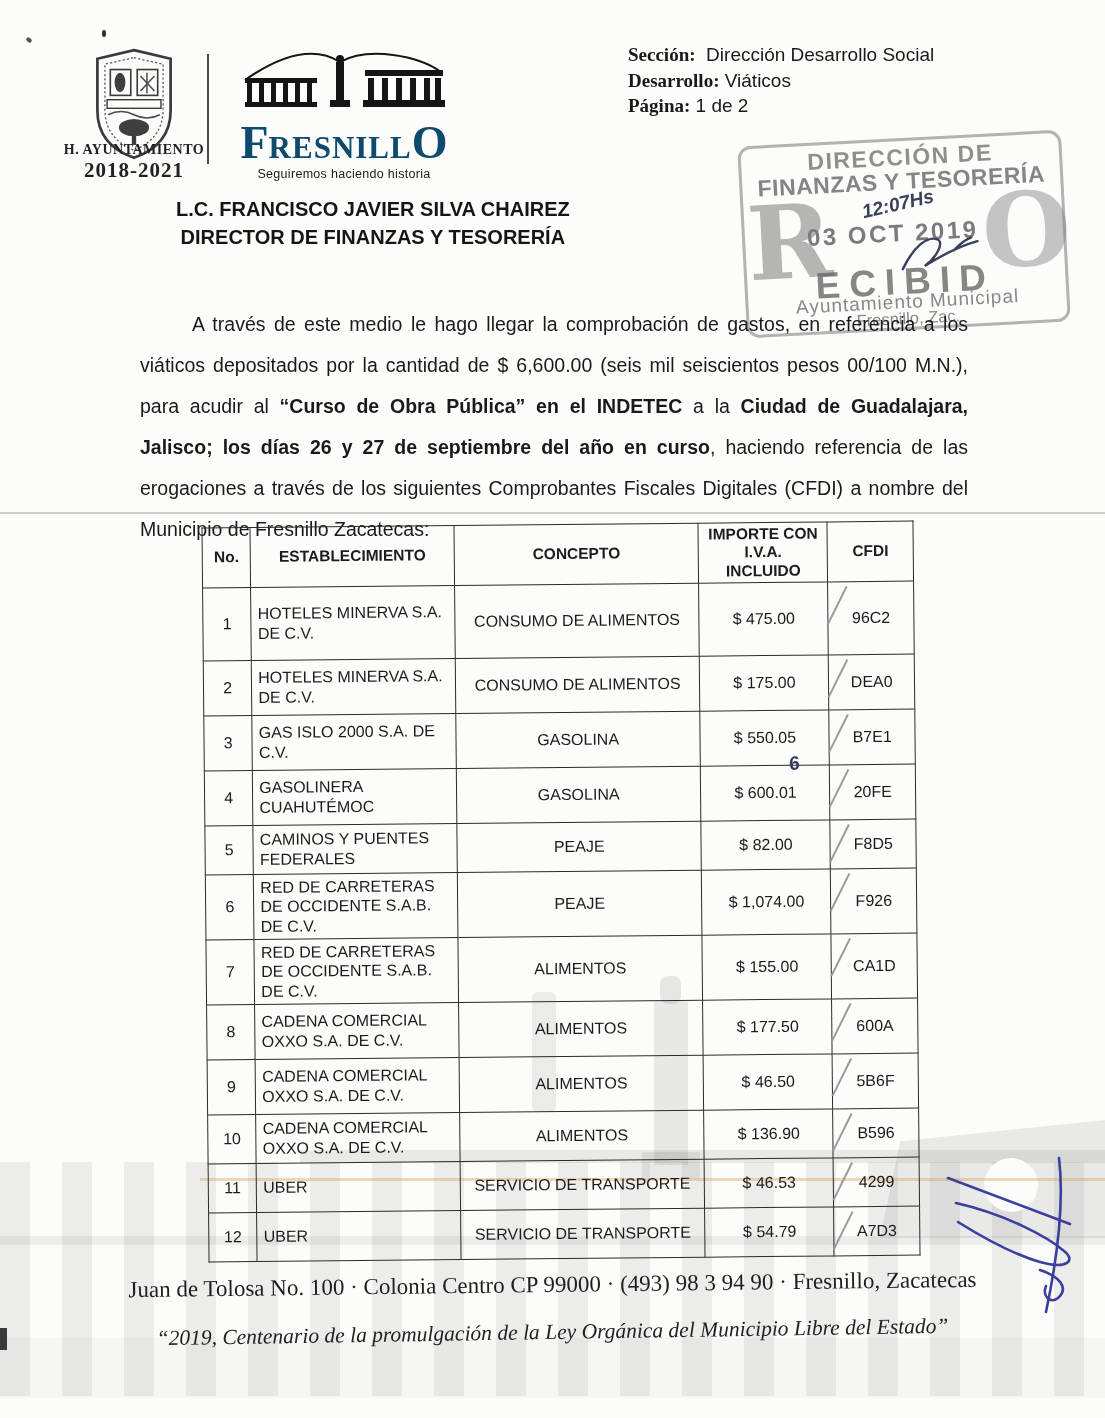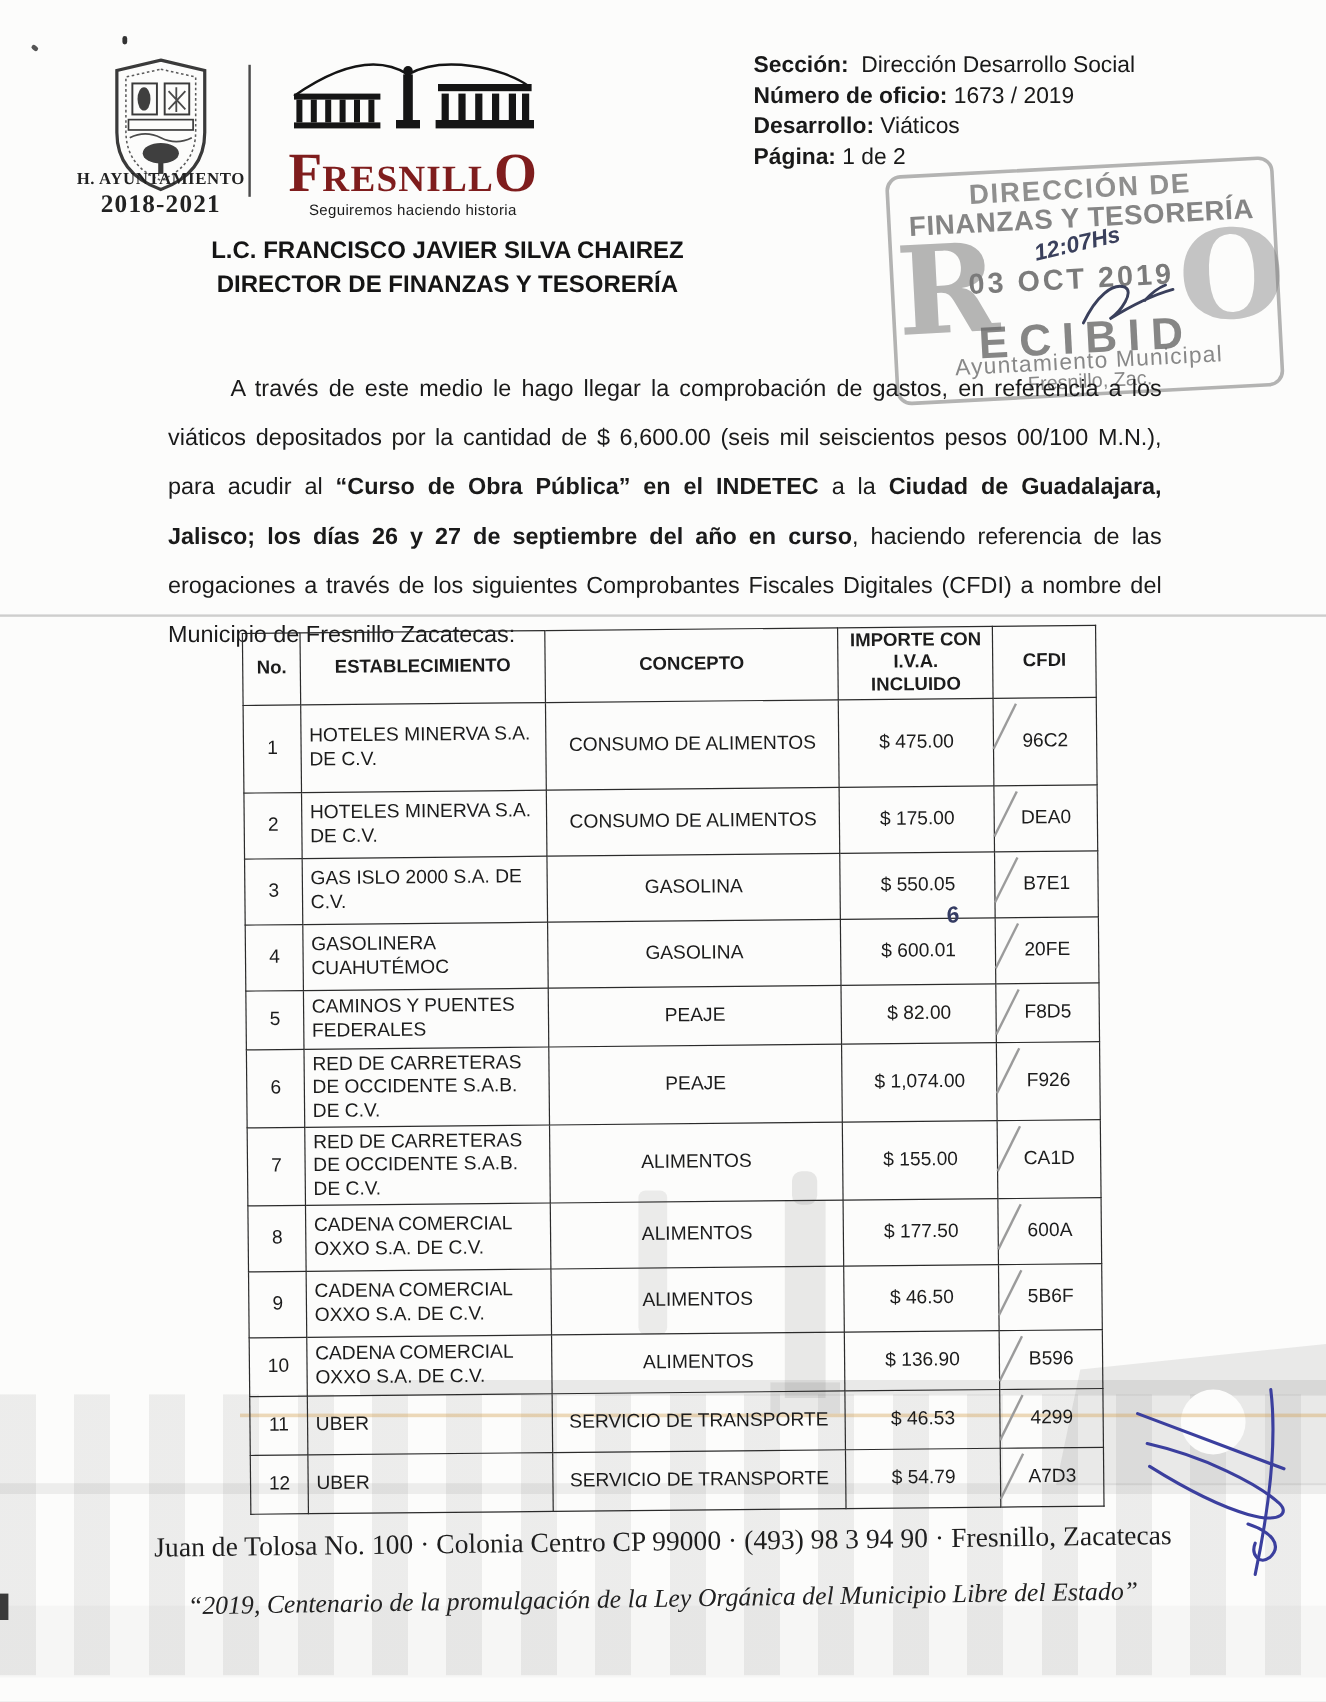--- a/index.html
+++ b/index.html
@@ -6,26 +6,26 @@
   .page{position:relative;width:1105px;height:1418px;background:#fcfcfb;overflow:hidden;
         font-family:"Liberation Sans",sans-serif;color:#1c1c1c;}
   
   .crest{position:absolute;left:84px;top:48px;width:100px;}
   .crest-caption{position:absolute;left:62px;top:142px;width:144px;text-align:center;
                  font-family:"Liberation Serif",serif;font-weight:bold;color:#222;}
   .crest-caption .l1{font-size:14px;letter-spacing:.5px;}
   .crest-caption .l2{font-size:21px;letter-spacing:1px;}
   .hdr-divider{position:absolute;left:207px;top:54px;width:2px;height:110px;background:#4a4a4a;}
   .logo{position:absolute;left:226px;top:44px;width:236px;text-align:center;}
-  .logo-text{font-family:"Liberation Serif",serif;font-weight:bold;color:#7f1d1d;line-height:1;}
+  .logo-text{font-family:"Liberation Serif",serif;font-weight:bold;color:#0c4a6e;line-height:1;}
   .logo-text .cap{font-size:46px;}
   .logo-text .mid{font-size:31px;letter-spacing:1px;}
   .logo-tagline{font-size:12.5px;color:#1a1a1a;margin-top:1px;letter-spacing:.3px;}
   .meta{position:absolute;left:628px;top:42px;font-size:19px;line-height:25.5px;color:#191919;}
-  .meta b{font-weight:bold;}
+  .meta b{font-weight:bold;font-family:Liberation Serif, serif;}
   
   .stamp{position:absolute;left:742px;top:138px;width:318px;height:186px;
          border:3.5px solid rgba(105,105,105,.5);border-radius:13px;transform:rotate(-3deg);}
   .stamp .s-line1{position:absolute;top:3px;width:100%;text-align:center;font-size:23px;
          font-weight:bold;letter-spacing:1.5px;color:rgba(112,112,112,.78);}
   .stamp .s-line2{position:absolute;top:27px;width:100%;text-align:center;font-size:23px;
          font-weight:bold;letter-spacing:.5px;color:rgba(106,106,106,.82);}
   .stamp .s-time{position:absolute;top:52px;left:118px;font-size:19px;font-style:italic;
          color:#3a405c;transform:rotate(-10deg);font-weight:bold;}
   .stamp .s-date{position:absolute;top:78px;left:62px;font-size:24px;font-weight:bold;
@@ -156,21 +156,20 @@
       <rect x="126" y="56" width="82" height="7" fill="#151515"></rect>
     </svg>
     <div class="logo-text">
       <span class="cap">F</span><span class="mid">RESNILL</span><span class="cap">O</span>
     </div>
     <div class="logo-tagline">Seguiremos haciendo historia</div>
   </div>
 
   <div class="meta">
     <div><b>Sección:</b>&nbsp; <span>Dirección Desarrollo Social</span></div>
-    <div><b>Número de oficio:</b> <span>1673 / 2019</span></div>
     <div><b>Desarrollo:</b> <span>Viáticos</span></div>
     <div><b>Página:</b> <span>1 de 2</span></div>
   </div>
 
   <div class="stamp">
     <div class="s-line1">DIRECCIÓN DE</div>
     <div class="s-line2">FINANZAS Y TESORERÍA</div>
     <div class="s-time">12:07Hs</div>
     <div class="s-date">03 OCT 2019</div>
     <svg class="s-scribble" width="92" height="52" viewBox="0 0 92 52">

